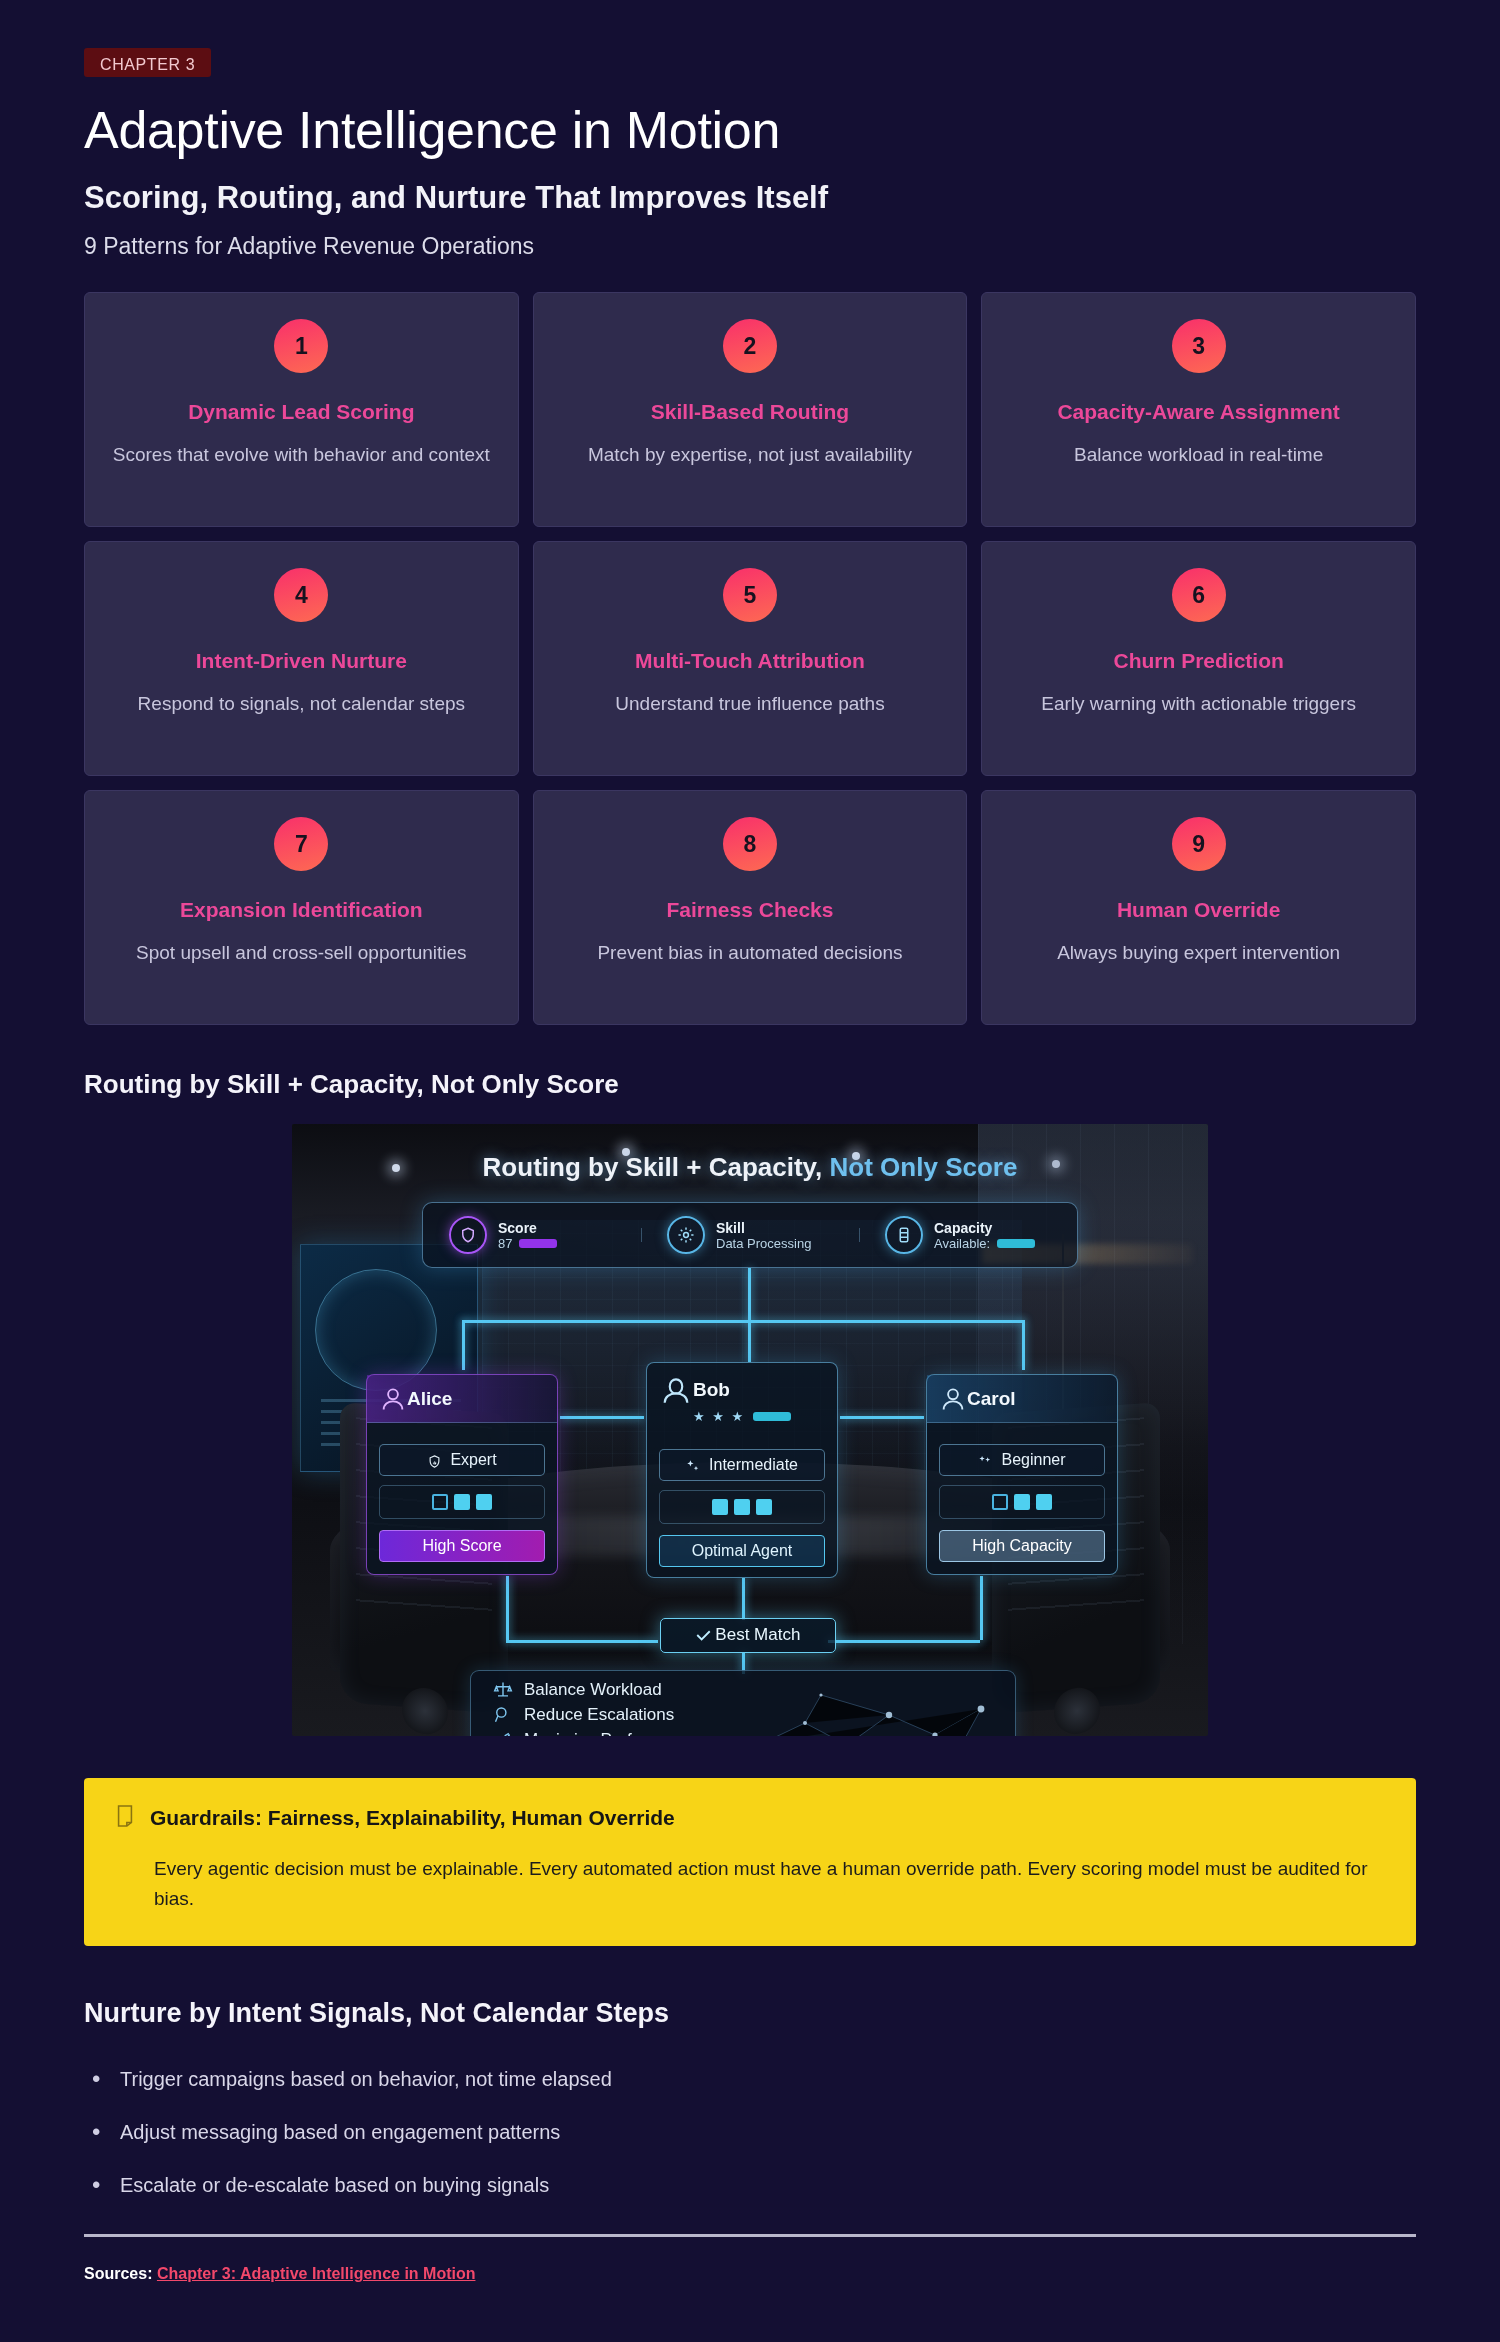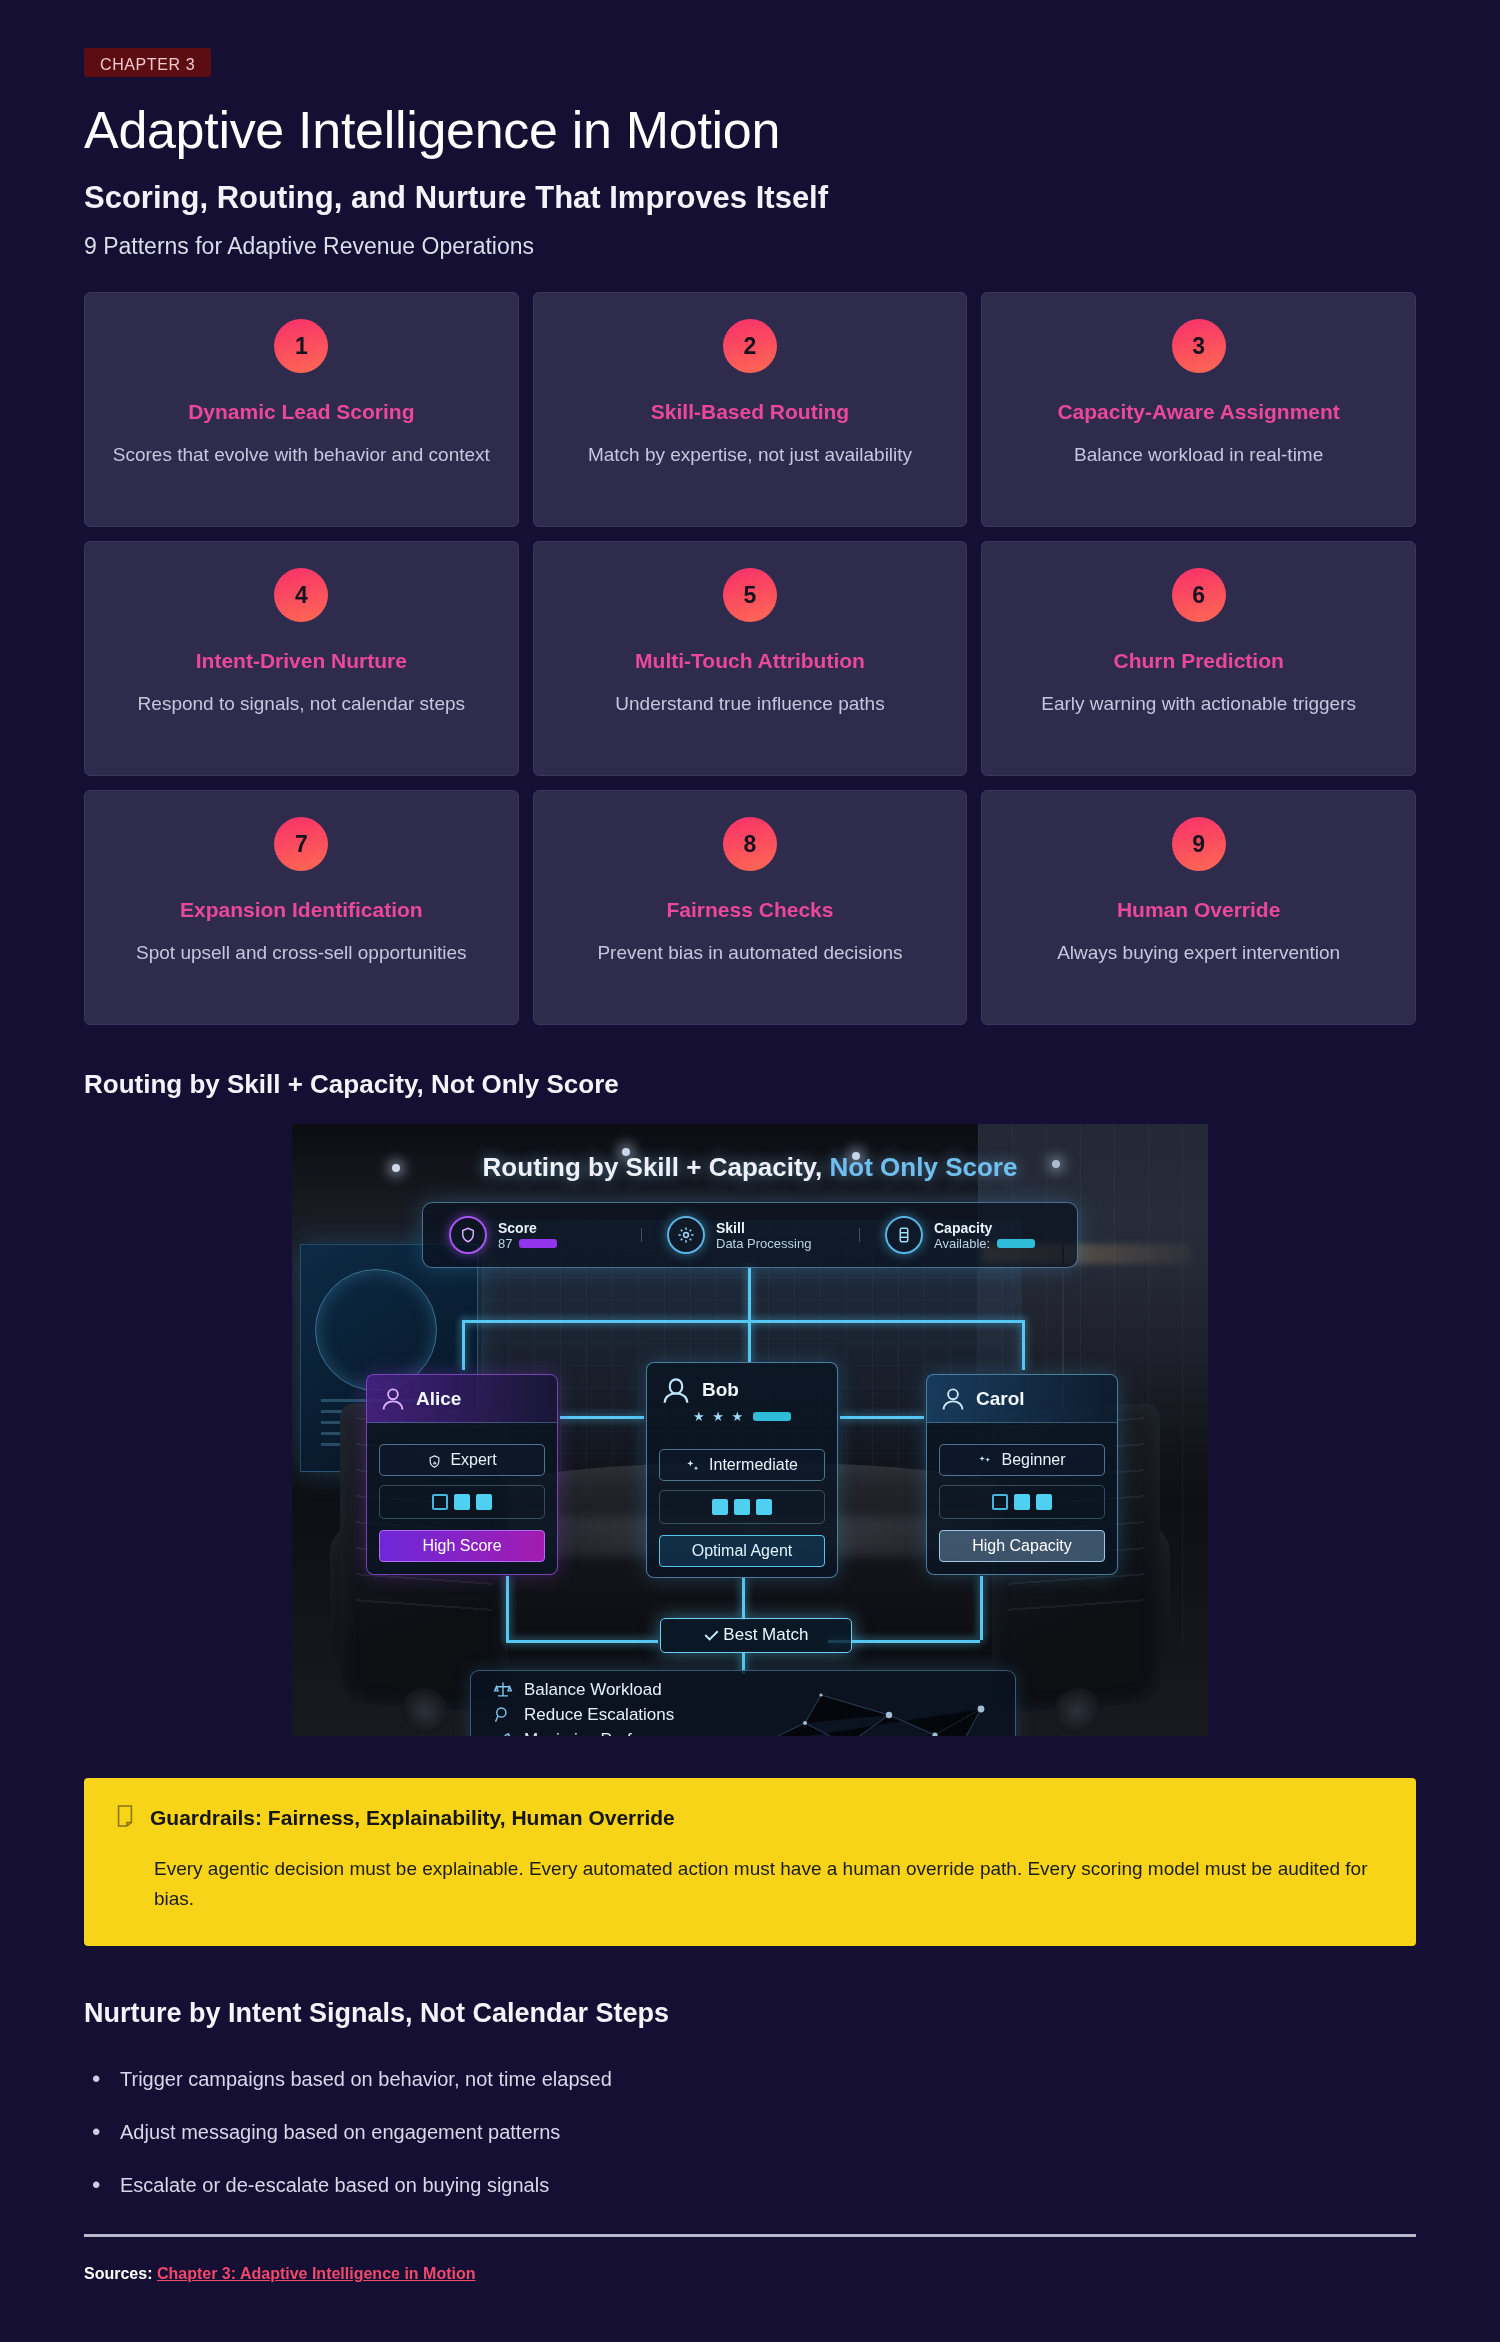--- a/index.html
+++ b/index.html
@@ -219,21 +219,21 @@
     border:1px solid rgba(110,190,235,0.62); border-radius:8px;
     background: rgba(9,20,34,0.78);
     box-shadow: 0 0 20px rgba(70,160,220,0.28);
     padding:0 0 12px 0;
   }
   .agent.alice { left:74px; top:250px; border-color:rgba(168,85,247,0.7);
                  box-shadow:0 0 20px rgba(150,70,240,0.30); }
   .agent.bob   { left:354px; top:238px; height:216px; }
   .agent.carol { left:634px; top:250px; }
   .agent-head {
-    display:flex; align-items:center; gap:9px; padding:10px 12px 9px 12px;
+    display:flex; align-items:center; gap:0; padding:10px 12px 9px 12px;
     border-bottom:1px solid rgba(130,190,230,0.35);
   }
   .agent.alice .agent-head { background: linear-gradient(90deg, rgba(110,40,190,0.55), rgba(60,25,110,0.25)); }
   .agent.carol .agent-head { background: linear-gradient(90deg, rgba(40,110,170,0.42), rgba(20,55,95,0.18)); }
   .av { width:28px; height:28px; flex:none; }
   .agent-name { color:#f2f8fd; font-size:19px; font-weight:700; }
   .stars { color:#9fd8f5; font-size:13px; letter-spacing:2px; padding:0 12px 4px 46px; display:flex; align-items:center; gap:8px; }
   .pill {
     margin:21px 12px 0 12px; border:1px solid rgba(130,195,235,0.55); border-radius:5px;
     padding:6px 8px; color:#e7f3fb; font-size:16px;
@@ -254,21 +254,21 @@
   .tag.violet { background: linear-gradient(90deg,#6d28d9,#a21caf); border-color:#b06cf5; }
   .tag.cyan   { background: rgba(18,54,84,0.7); border-color:#55c7ef; color:#dff4fe; }
   .tag.steel  { background: rgba(120,160,195,0.45); border-color:#9cc6e4; }
 
   
   .cn { position:absolute; background:#56c8f2; box-shadow:0 0 9px rgba(86,200,242,0.85); }
   .cn.h { height:3px; }
   .cn.v { width:3px; }
 
   .best {
-    position:absolute; left:368px; top:494px; width:192px;
+    position:absolute; left:368px; top:494px; width:176px;
     border:1px solid #6cd0f2; border-radius:5px; background: rgba(10,26,42,0.8);
     color:#e9f8ff; font-size:17px; text-align:center; padding:6px 0 7px 0;
     box-shadow:0 0 18px rgba(90,200,240,0.5);
   }
   .benefits {
     position:absolute; left:178px; top:546px; width:546px; height:104px;
     border:1px solid rgba(110,180,225,0.45); border-radius:9px;
     background: rgba(8,18,33,0.82);
     box-shadow:0 0 18px rgba(60,150,210,0.22);
     padding:9px 0 0 22px;

